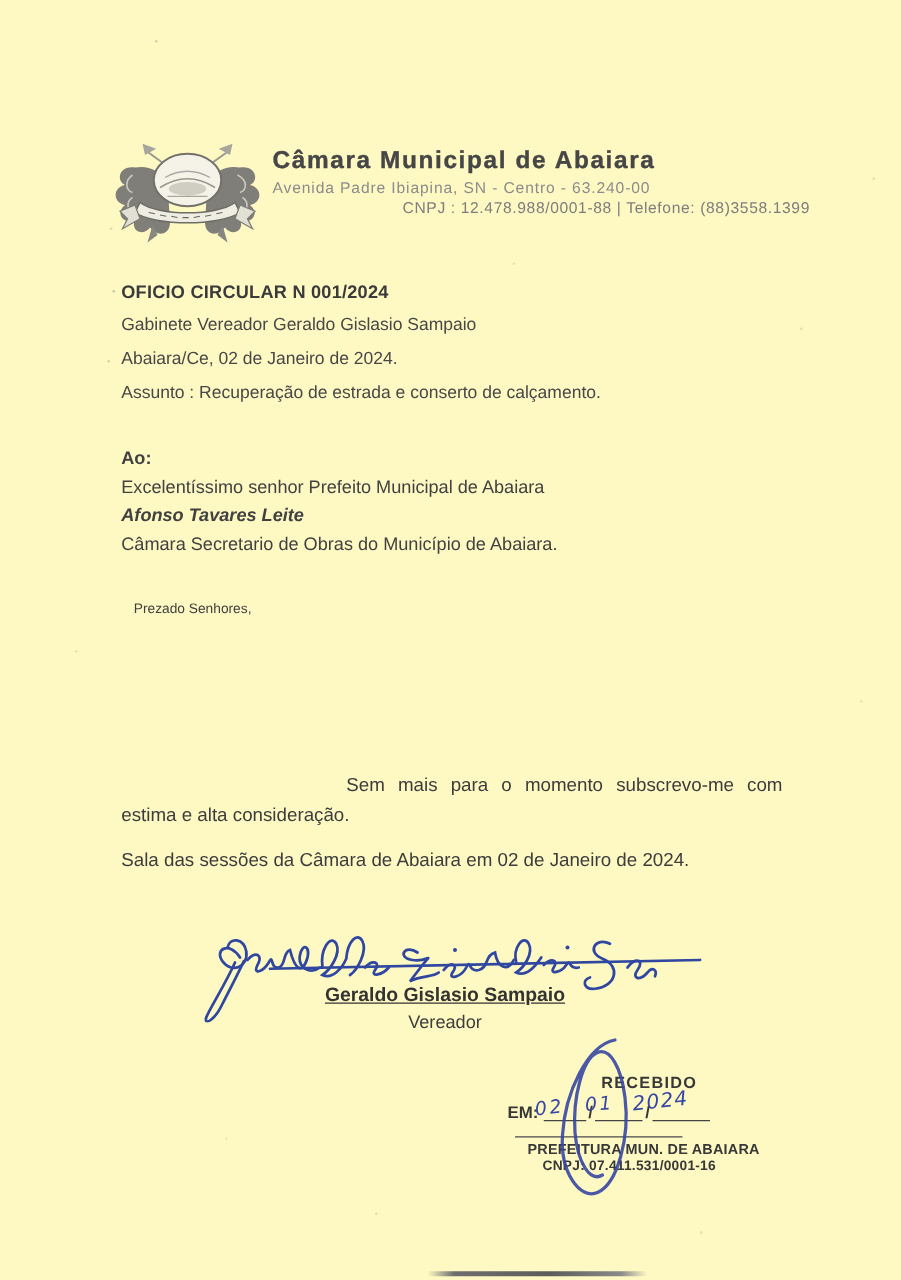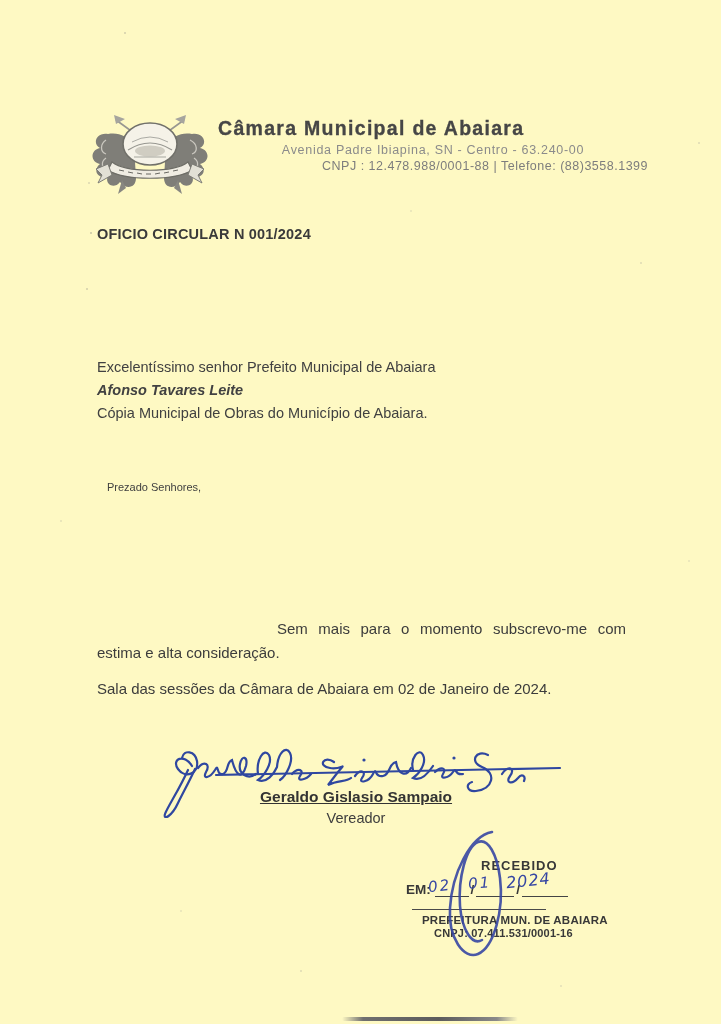--- a/index.html
+++ b/index.html
@@ -9,21 +9,21 @@
     background:#fef9c3; overflow:hidden;
     font-family:"Liberation Sans", sans-serif; color:#3b3b3b;
   }
   
   .crest { position:absolute; left:86px; top:106px; width:128px; height:92px; opacity:.88; }
   .org-block { position:absolute; left:218px; top:117px; width:430px; }
   .org-name {
     font-size:19.5px; font-weight:bold; letter-spacing:1.3px; color:#464646;
     -webkit-text-stroke:.3px #464646;
   }
-  .org-addr { margin-top:3px; font-size:12.5px; letter-spacing:.7px; color:#8b8b8b;text-align:center; }
+  .org-addr { margin-top:3px; font-size:12.5px; letter-spacing:.7px; color:#8b8b8b; }
   .org-cnpj { margin-top:2px; font-size:12.5px; letter-spacing:.5px; color:#7d7d7d;text-align:right; }
   
   .title {
     position:absolute; left:97px; top:226px; font-size:14.5px; font-weight:bold;
     color:#3a3a3a; letter-spacing:.2px;
   }
   .meta { position:absolute; left:97px; top:251px; font-size:14px; color:#474747; }
   .meta div { margin-bottom:11px; }
   .to-block { position:absolute; left:97px; top:359px; font-size:14.5px; color:#414141; }
   .to-block div { margin-bottom:7px; }
@@ -100,25 +100,31 @@
     <path d="M33,64 l5,1 m4,1 l5,1 m4,0 l5,1 m4,0 l5,0 m4,0 l5,-1 m4,0 l5,-1 m4,-1 l5,-1" stroke="#555" stroke-width="1" fill="none"></path>
   </svg>
 
   <div class="org-block">
     <div class="org-name">Câmara Municipal de Abaiara</div>
     <div class="org-addr">Avenida Padre Ibiapina, SN - Centro - 63.240-00</div>
     <div class="org-cnpj">CNPJ : 12.478.988/0001-88  | Telefone: (88)3558.1399</div>
   </div>
 
   <div class="title">OFICIO CIRCULAR N 001/2024</div>
+  <div class="meta">
+    <div>Gabinete Vereador Geraldo Gislasio Sampaio</div>
+    <div>Abaiara/Ce, 02 de Janeiro de 2024.</div>
+    <div>Assunto : Recuperação de estrada e conserto de calçamento.</div>
+  </div>
 
   <div class="to-block">
+    <div class="to-label">Ao:</div>
     <div>Excelentíssimo senhor Prefeito Municipal de Abaiara</div>
     <div class="recipient-bold">Afonso Tavares Leite</div>
-    <div>Cópia Municipal de Obras do Município de Abaiara.</div>
+    <div>Câmara Secretario de Obras do Município de Abaiara.</div>
   </div>
 
   <div class="salutation">Prezado Senhores,</div>
   <div class="para2">Sem mais para o momento subscrevo-me com estima e alta consideração.</div>
   <div class="closing-line">Sala das sessões da Câmara de Abaiara em 02 de Janeiro de 2024.</div>
 
   <svg class="sig-ink" viewBox="0 0 408 78" aria-hidden="true">
     <g stroke="#2f47a0" stroke-width="2.2" fill="none" stroke-linecap="round">
       <path d="M34,26 C26,13 13,19 20,29 C27,39 41,34 39,21 C37,11 26,9 24,18"></path>
       <path d="M30,30 C22,48 9,68 7,74 C5,81 14,76 20,63 C26,51 33,38 37,29"></path>

